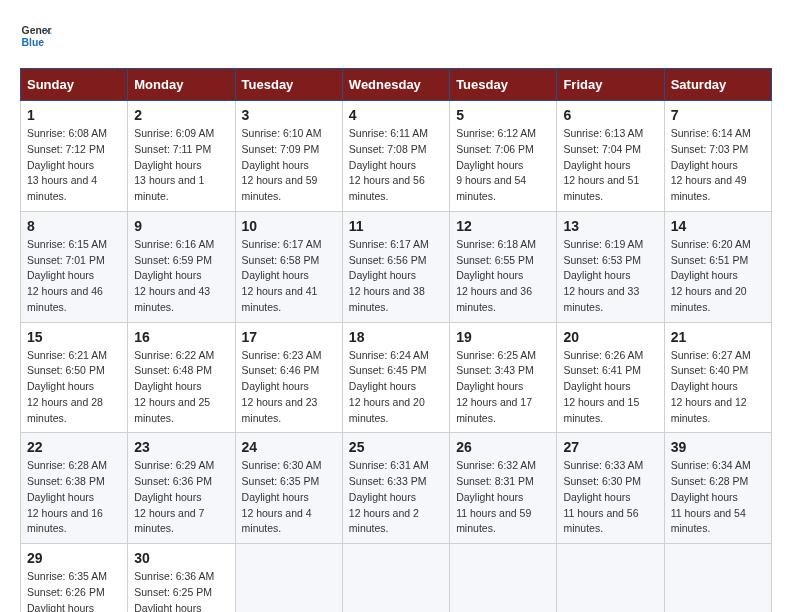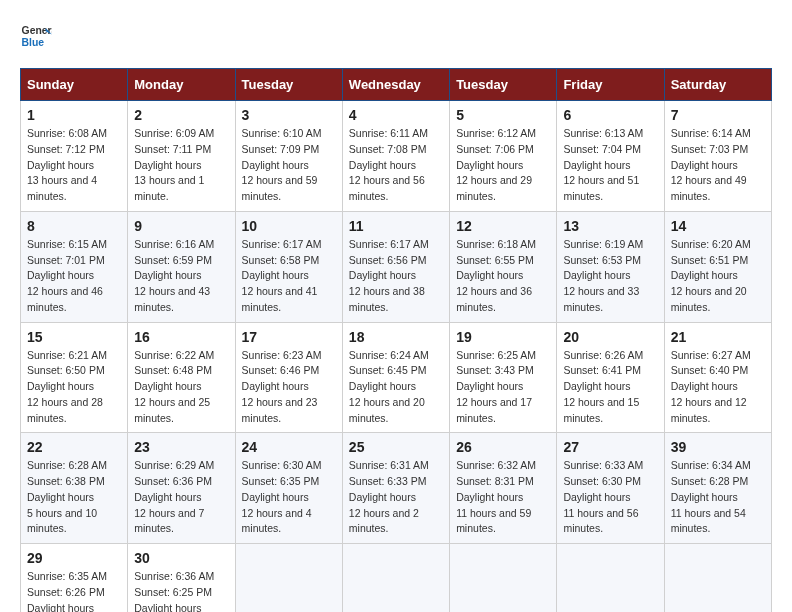--- a/index.html
+++ b/index.html
@@ -148,21 +148,21 @@
           <span>Daylight hours</span><br>
           <span>12 hours and 56 minutes.</span>
         </div>
       </td>
         <td>
         <span class="day-num">5</span>
         <div class="day-info">
           <span>Sunrise: 6:12 AM</span><br>
           <span>Sunset: 7:06 PM</span><br>
           <span>Daylight hours</span><br>
-          <span>12 hours and 29 minutes.</span>
+          <span>9 hours and 54 minutes.</span>
         </div>
       </td>
         <td>
         <span class="day-num">6</span>
         <div class="day-info">
           <span>Sunrise: 6:13 AM</span><br>
           <span>Sunset: 7:04 PM</span><br>
           <span>Daylight hours</span><br>
           <span>12 hours and 51 minutes.</span>
         </div>
@@ -307,21 +307,21 @@
         </div>
       </td>
       </tr>
       <tr>
         <td>
         <span class="day-num">22</span>
         <div class="day-info">
           <span>Sunrise: 6:28 AM</span><br>
           <span>Sunset: 6:38 PM</span><br>
           <span>Daylight hours</span><br>
-          <span>5 hours and 10 minutes.</span>
+          <span>12 hours and 16 minutes.</span>
         </div>
       </td>
         <td>
         <span class="day-num">23</span>
         <div class="day-info">
           <span>Sunrise: 6:29 AM</span><br>
           <span>Sunset: 6:36 PM</span><br>
           <span>Daylight hours</span><br>
           <span>12 hours and 7 minutes.</span>
         </div>

